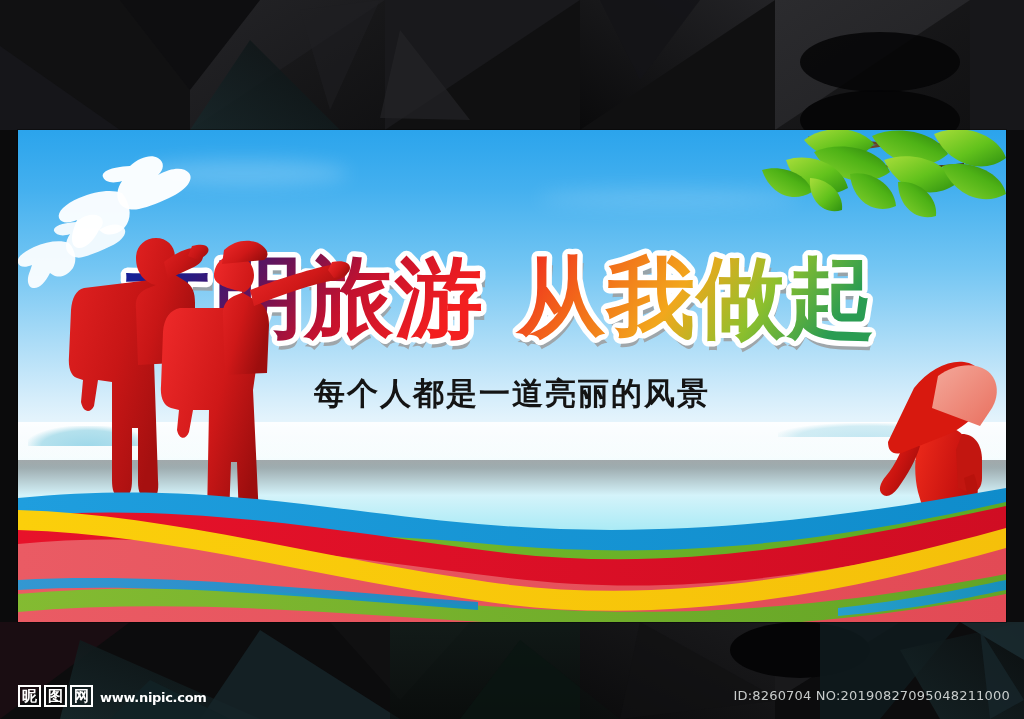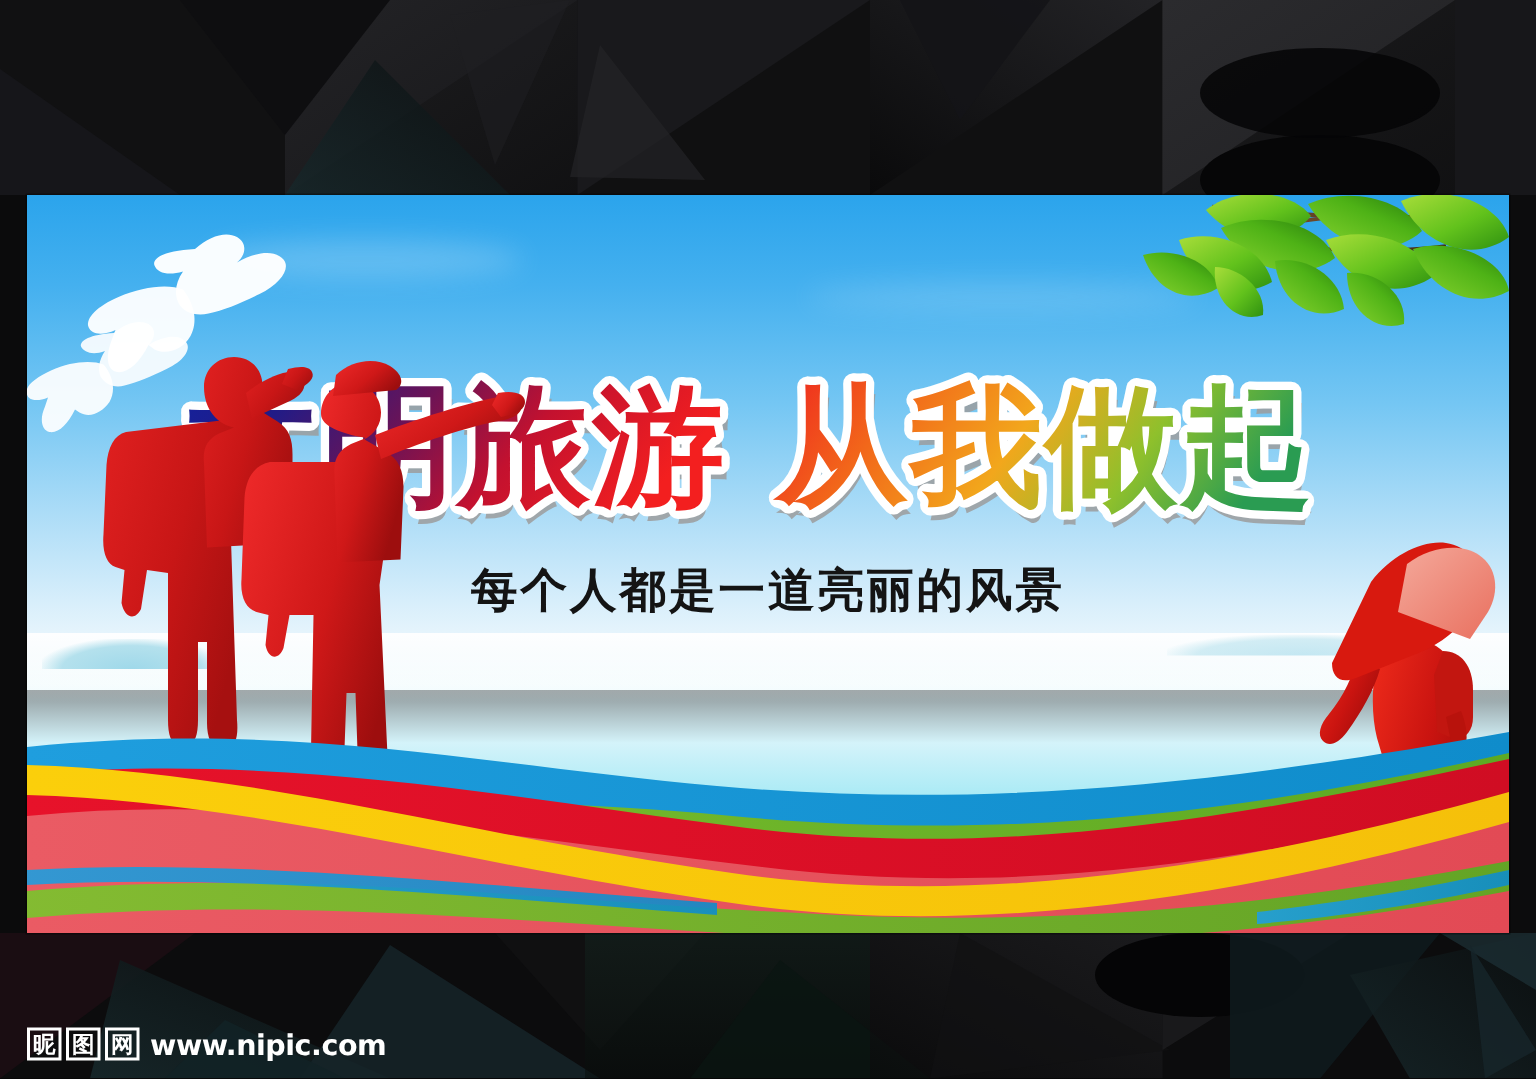--- a/index.html
+++ b/index.html
@@ -161,21 +161,21 @@
     font-family: "DejaVu Sans", sans-serif;
     font-size: 15px;
     line-height: 18px;
     width: 19px;
     text-align: center;
     font-weight: bold;
   }
   .logo-url {
     color: #ffffff;
     font-family: "DejaVu Sans", "Liberation Sans", sans-serif;
-    font-size: 19px;
+    font-size: 13px;
     font-weight: bold;
     letter-spacing: -0.3px;
     line-height: 19px;
     margin-top: 11px;
   }
   .asset-id {
     position: absolute;
     right: 14px;
     bottom: 16px;
     color: #d8dcdb;
@@ -464,15 +464,16 @@
 
   <div id="footer">
     <div class="logo-wrap">
       <div class="logo-cn">
         <span>昵</span>
         <span>图</span>
         <span>网</span>
       </div>
       <div class="logo-url">www.nipic.com</div>
     </div>
+    <div class="asset-id">ID:8260704 NO:20190827095048211000</div>
   </div>
 
 </div>
 
 </body></html>

